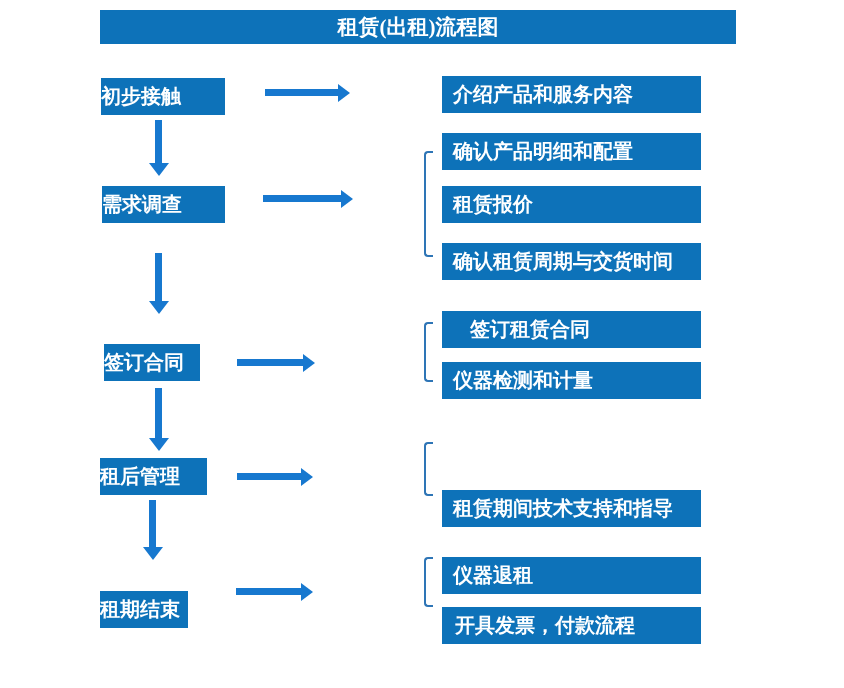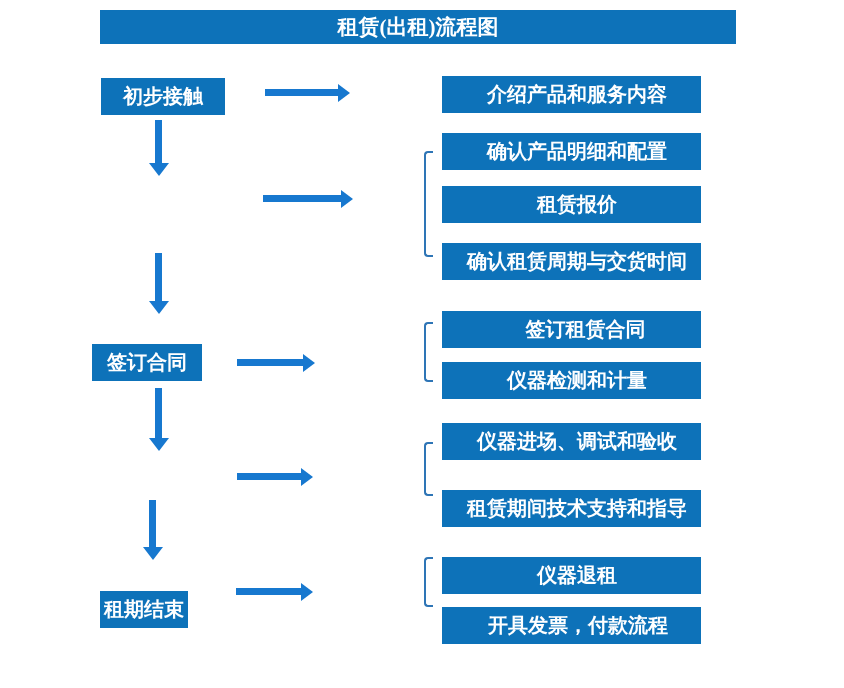--- a/index.html
+++ b/index.html
@@ -22,22 +22,22 @@
   .box {
     position: absolute;
     height: 37px;
     background: var(--box-blue);
     color: var(--text-white);
     font-size: 20px; font-weight: bold;
     line-height: 37px;
     box-sizing: border-box;
     white-space: nowrap;
   }
-  .step { text-align: center; }
-  .detail { width: 259px; padding-left: 11px; text-align: center; }
+  .step { }
+  .detail { width: 259px; padding-left: 11px; text-align: left; }
   .harrow {
     position: absolute;
     height: 19px;
     display: flex; align-items: center;
   }
   .harrow .shaft { flex: 1; height: 7px; background: var(--arrow-blue); }
   .harrow .head {
     width: 0; height: 0;
     border-top: 9px solid transparent;
     border-bottom: 9px solid transparent;
@@ -67,21 +67,23 @@
   }
 </style>
 </head>
 <body>
 
 <div class="canvas">
 
   <div class="title-bar">租赁(出租)流程图</div>
 
   <div class="box step" style="left:101px; top:78px;  width:124px;">初步接触</div>
-  <div class="box step" style="left:92px; top:344px; width:110px;">签订合同</div>
+  <div class="box step" style="left:102px; top:186px; width:123px;">需求调查</div>
+  <div class="box step" style="left:104px; top:344px; width:96px;">签订合同</div>
+  <div class="box step" style="left:100px; top:458px; width:107px;">租后管理</div>
   <div class="box step" style="left:100px; top:591px; width:88px;">租期结束</div>
 
   <div class="varrow" style="left:148px; top:120px; height:56px;">
       <div class="shaft"></div>
       <div class="head"></div>
     </div>
   <div class="varrow" style="left:148px; top:253px; height:61px;">
       <div class="shaft"></div>
       <div class="head"></div>
     </div>
@@ -122,19 +124,18 @@
 
   <div class="box detail" style="left:442px; top:76px;">介绍产品和服务内容</div>
 
   <div class="box detail" style="left:442px; top:133px;">确认产品明细和配置</div>
   <div class="box detail" style="left:442px; top:243px;">确认租赁周期与交货时间</div>
   <div class="box detail" style="left:442px; top:186px;">租赁报价</div>
 
   <div class="box detail" style="left:442px; top:311px;padding-left:28px;">签订租赁合同</div>
   <div class="box detail" style="left:442px; top:362px;">仪器检测和计量</div>
 
-  <div class="box detail" style="left:442px; top:423px;">仪器进场、调试和验收</div>
   <div class="box detail" style="left:442px; top:490px;">租赁期间技术支持和指导</div>
 
   <div class="box detail" style="left:442px; top:557px;">仪器退租</div>
   <div class="box detail" style="left:442px; top:607px;padding-left:13px;">开具发票，付款流程</div>
 
 </div>
 
 </body></html>

